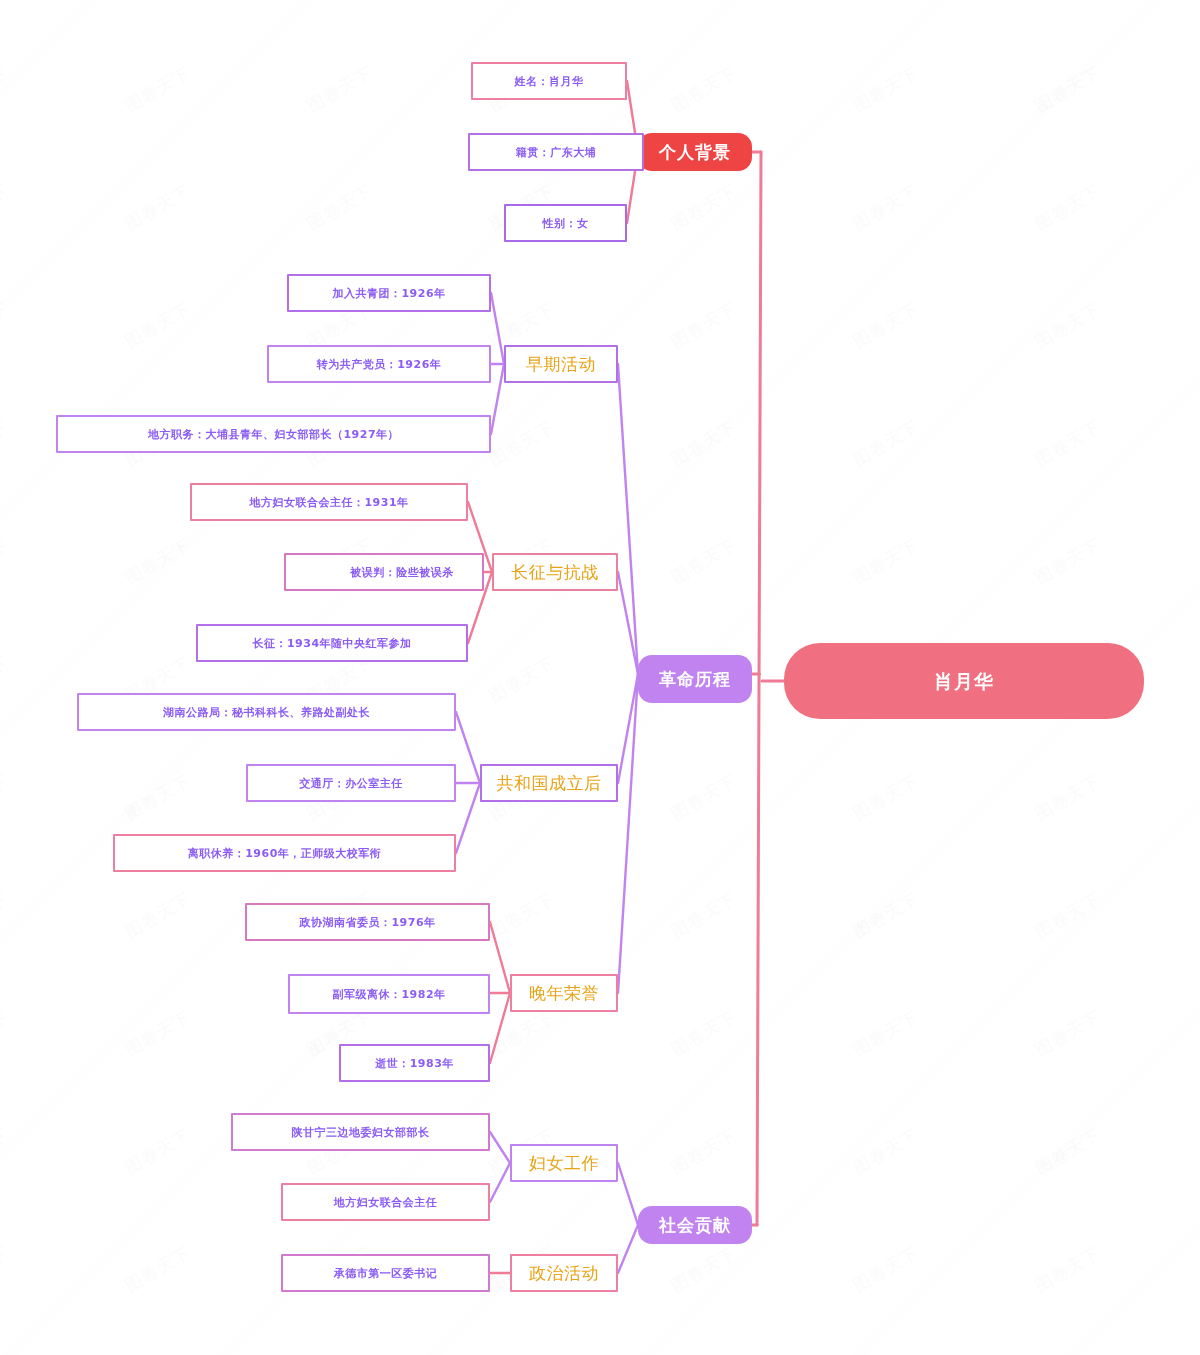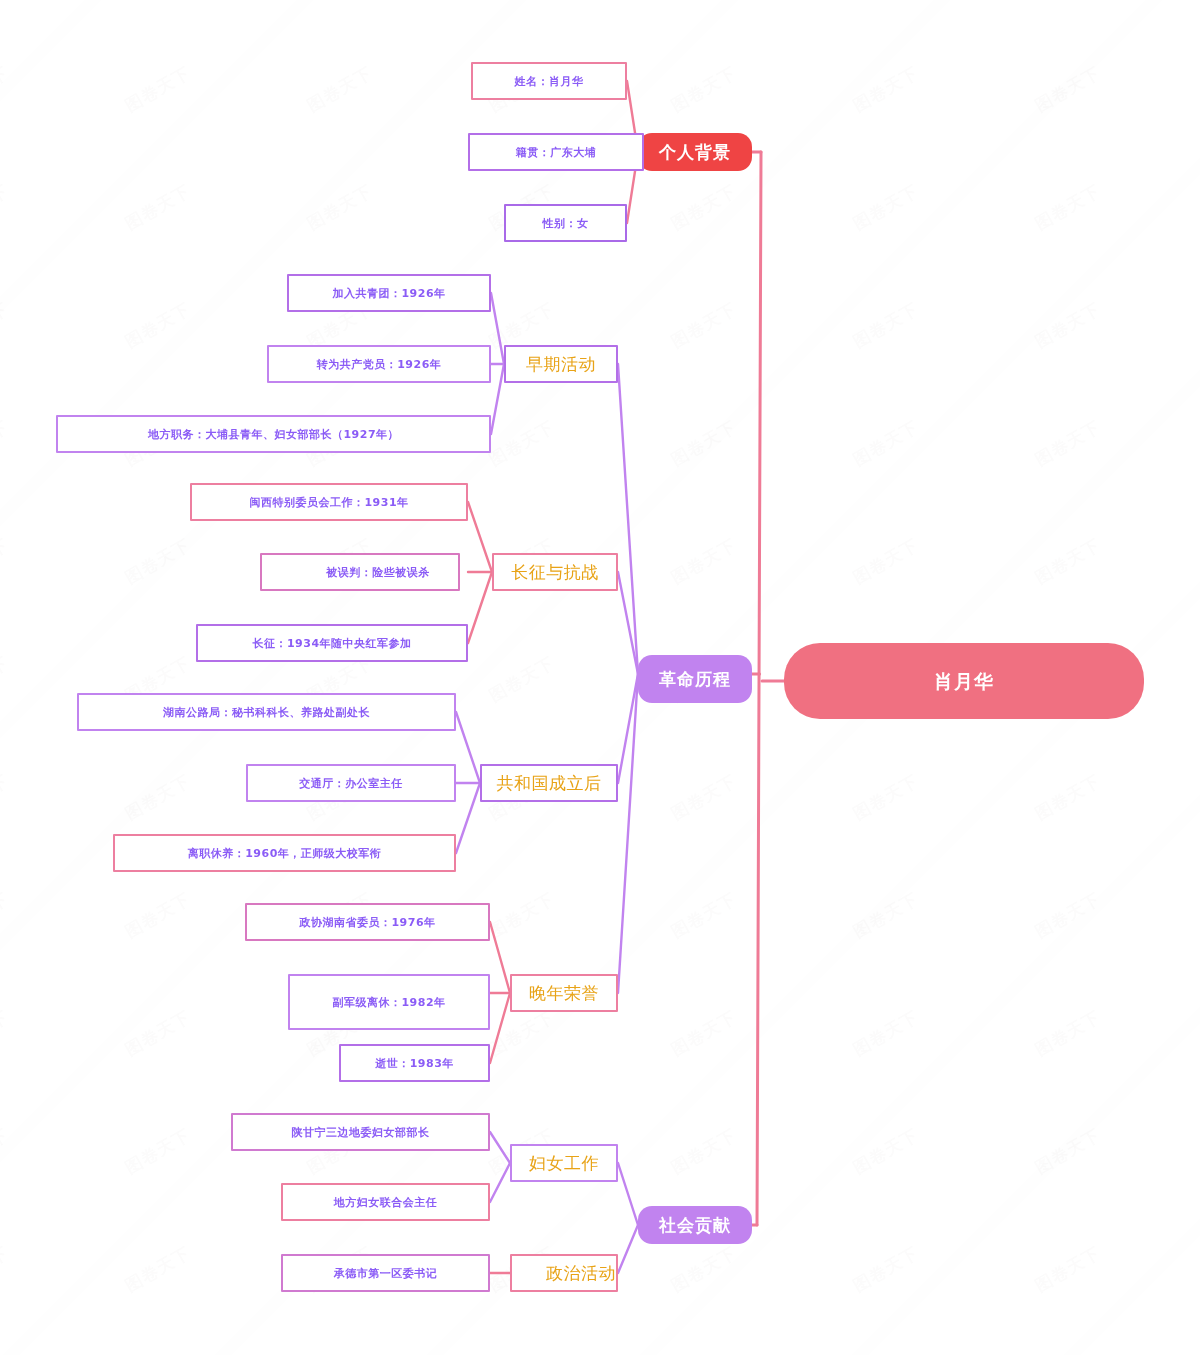--- a/index.html
+++ b/index.html
@@ -220,23 +220,23 @@
     <div class="node leaf" style="left: 267px; top: 345px; width: 224px; height: 38px; border-color: rgb(193, 131, 239);">
       <span>转为共产党员：1926年</span>
     </div>
     <div class="node leaf" style="left: 56px; top: 415px; width: 435px; height: 38px; border-color: rgb(193, 131, 239);">
       <span>地方职务：大埔县青年、妇女部部长（1927年）</span>
     </div>
     <div class="node sub" style="left: 492px; top: 553px; width: 126px; height: 38px; border-color: rgb(237, 127, 160);">
       <span>长征与抗战</span>
     </div>
     <div class="node leaf" style="left: 190px; top: 483px; width: 278px; height: 38px; border-color: rgb(237, 127, 160);">
-      <span>闽西特别委员会工作：1931年</span>
-    </div>
-    <div class="node leaf" style="left: 260px; top: 553px; width: 200px; height: 38px; border-color: rgb(216, 120, 192); padding-left: 36px;">
+      <span>地方妇女联合会主任：1931年</span>
+    </div>
+    <div class="node leaf" style="left: 284px; top: 553px; width: 200px; height: 38px; border-color: rgb(216, 120, 192); padding-left: 36px;">
       <span>被误判：险些被误杀</span>
     </div>
     <div class="node leaf" style="left: 196px; top: 624px; width: 272px; height: 38px; border-color: rgb(179, 111, 232); text-align: right;">
       <span>长征：1934年随中央红军参加</span>
     </div>
     <div class="node sub" style="left: 480px; top: 764px; width: 138px; height: 38px; border-color: rgb(179, 111, 232);">
       <span>共和国成立后</span>
     </div>
     <div class="node leaf" style="left: 77px; top: 693px; width: 379px; height: 38px; border-color: rgb(193, 131, 239);">
       <span>湖南公路局：秘书科科长、养路处副处长</span>
@@ -246,37 +246,37 @@
     </div>
     <div class="node leaf" style="left: 113px; top: 834px; width: 343px; height: 38px; border-color: rgb(237, 127, 160);">
       <span>离职休养：1960年，正师级大校军衔</span>
     </div>
     <div class="node sub" style="left: 510px; top: 974px; width: 108px; height: 38px; border-color: rgb(237, 127, 160);">
       <span>晚年荣誉</span>
     </div>
     <div class="node leaf" style="left: 245px; top: 903px; width: 245px; height: 38px; border-color: rgb(216, 120, 192);">
       <span>政协湖南省委员：1976年</span>
     </div>
-    <div class="node leaf" style="left: 288px; top: 974px; width: 202px; height: 56px; border-color: rgb(193, 131, 239);">
+    <div class="node leaf" style="left: 288px; top: 974px; width: 202px; height: 40px; border-color: rgb(193, 131, 239);">
       <span>副军级离休：1982年</span>
     </div>
     <div class="node leaf" style="left: 339px; top: 1044px; width: 151px; height: 38px; border-color: rgb(179, 111, 232);">
       <span>逝世：1983年</span>
     </div>
     <div class="node main" style="left: 638px; top: 1206px; width: 114px; height: 38px; background: rgb(193, 131, 239);">
       <span>社会贡献</span>
     </div>
     <div class="node sub" style="left: 510px; top: 1144px; width: 108px; height: 38px; border-color: rgb(193, 131, 239);">
       <span>妇女工作</span>
     </div>
     <div class="node leaf" style="left: 231px; top: 1113px; width: 259px; height: 38px; border-color: rgb(208, 122, 208);">
       <span>陕甘宁三边地委妇女部部长</span>
     </div>
     <div class="node leaf" style="left: 281px; top: 1183px; width: 209px; height: 38px; border-color: rgb(237, 127, 160);">
       <span>地方妇女联合会主任</span>
     </div>
-    <div class="node sub" style="left: 510px; top: 1254px; width: 108px; height: 38px; border-color: rgb(237, 127, 160); justify-content: flex-end;">
+    <div class="node sub" style="left: 510px; top: 1254px; width: 108px; height: 38px; border-color: rgb(237, 127, 160);">
       <span>政治活动</span>
     </div>
     <div class="node leaf" style="left: 281px; top: 1254px; width: 209px; height: 38px; border-color: rgb(208, 122, 208);">
       <span>承德市第一区委书记</span>
     </div>
   </div>
 
 </body></html>

